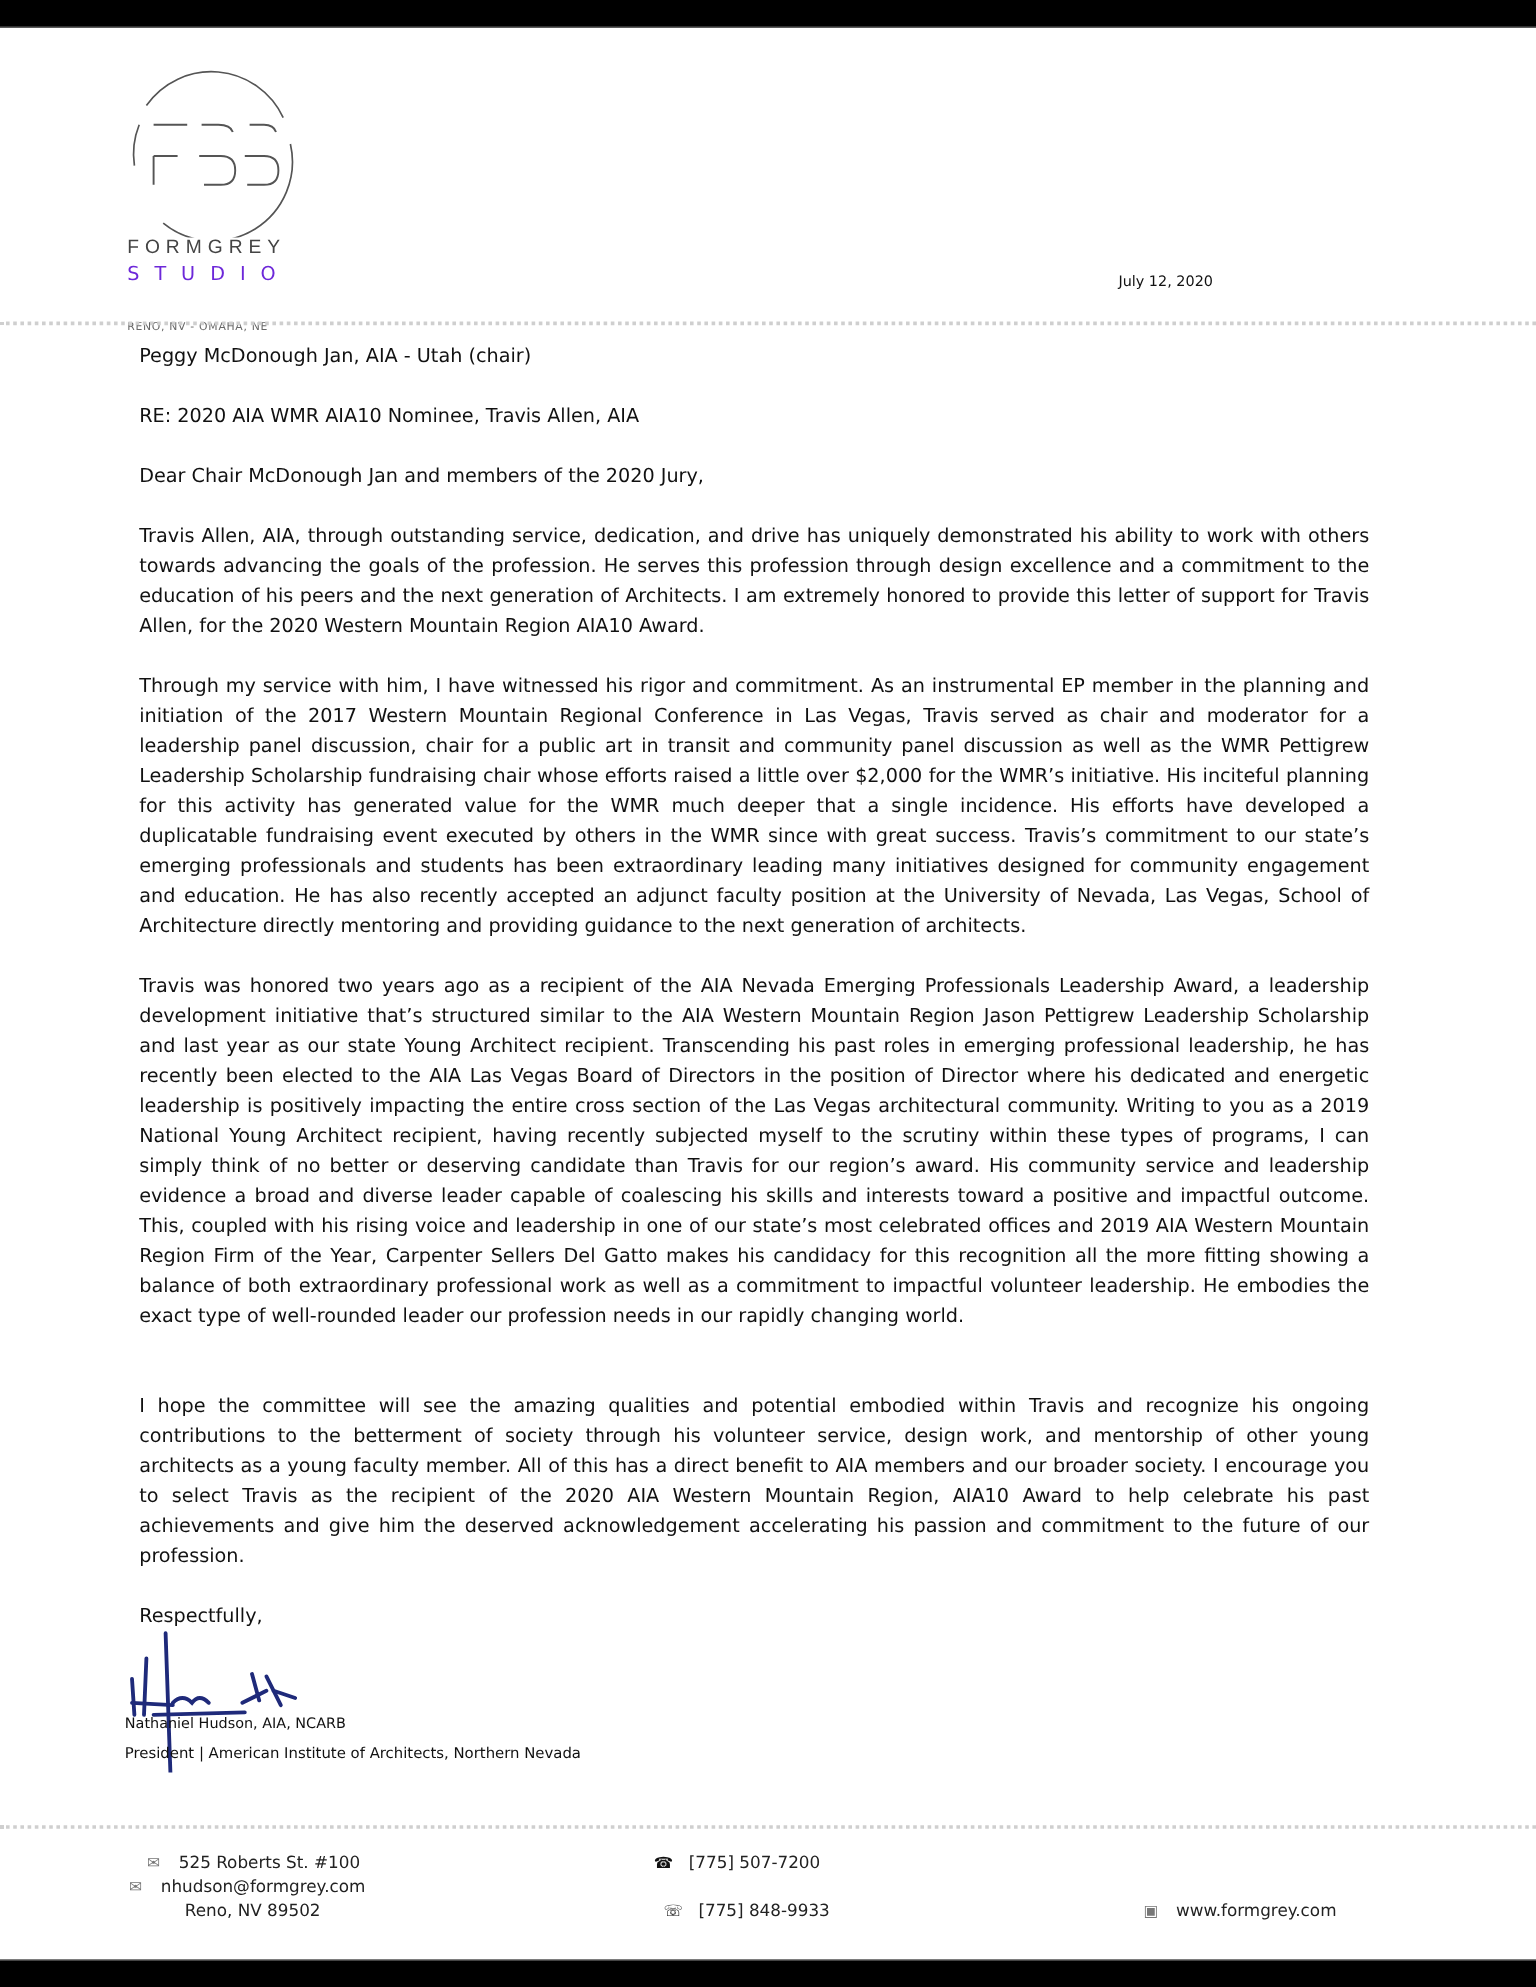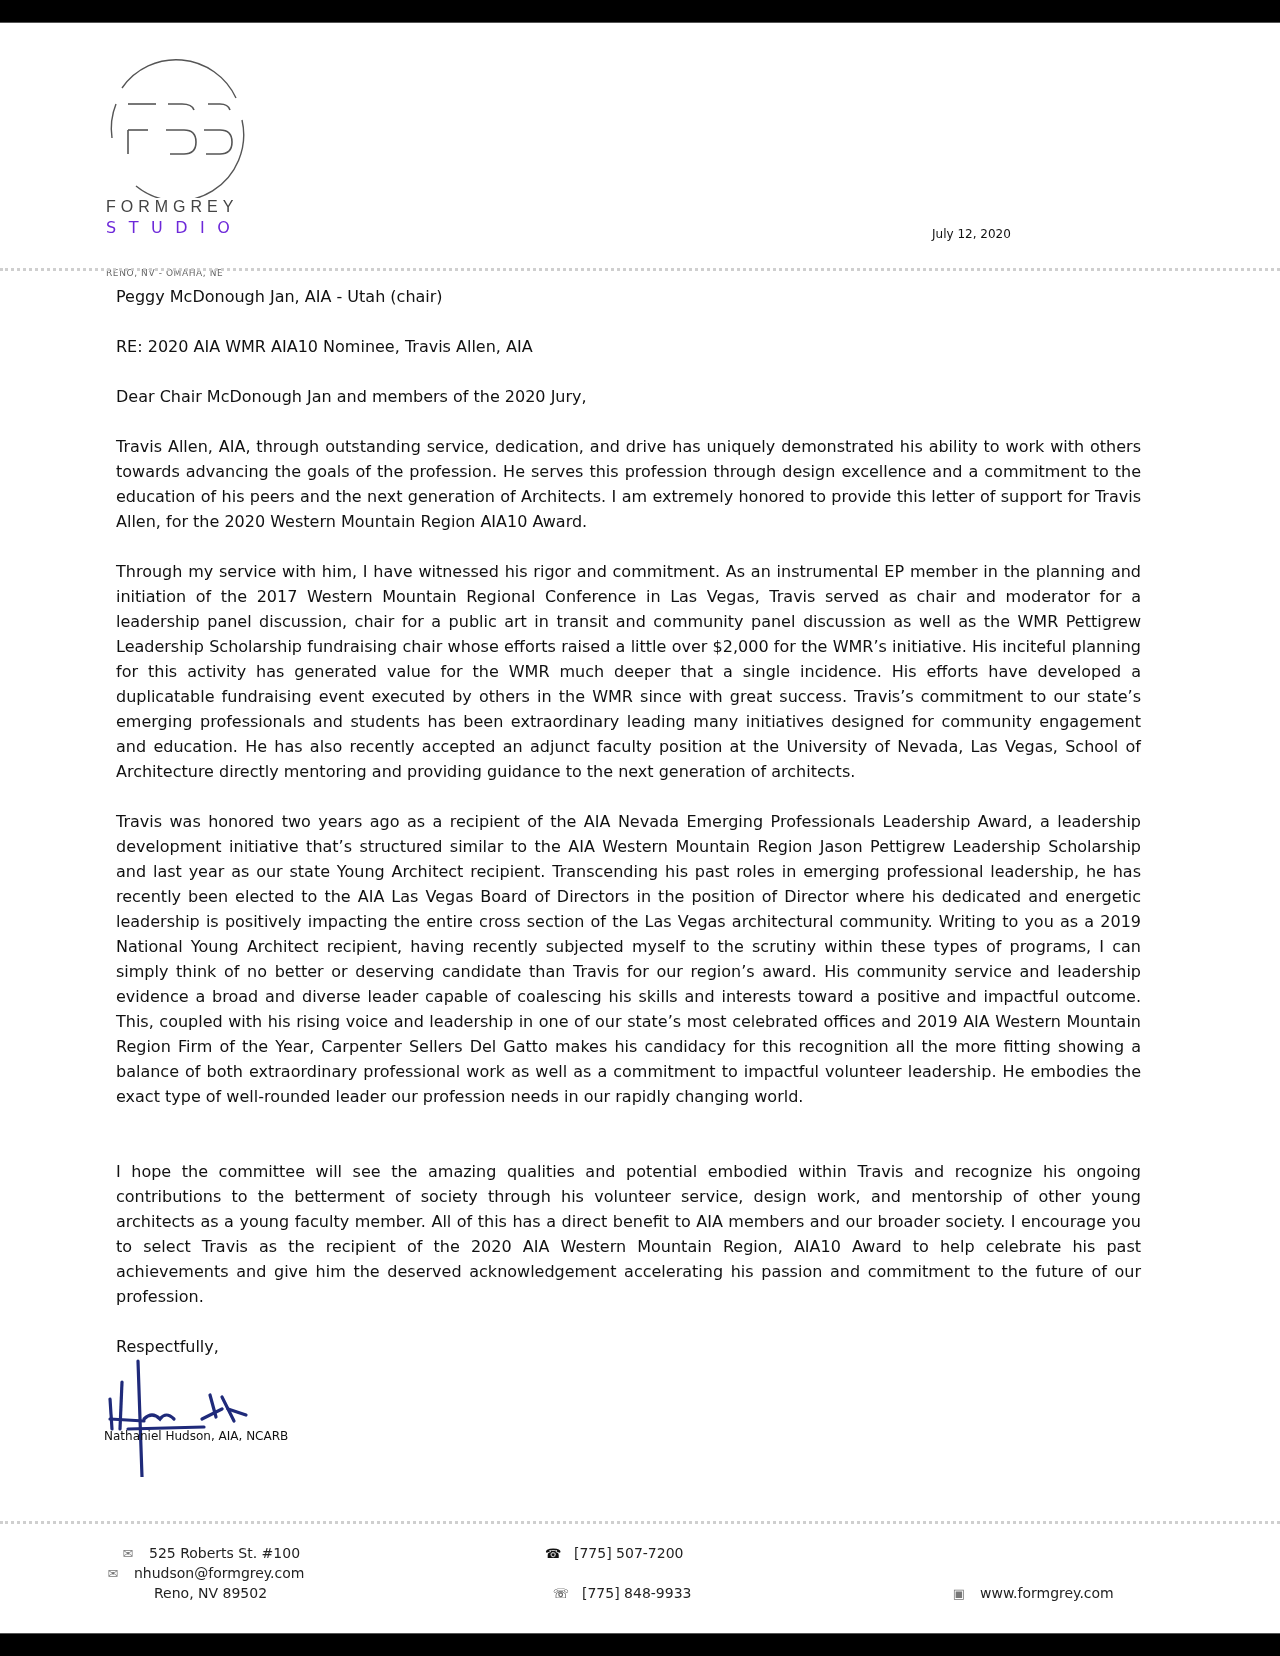--- a/index.html
+++ b/index.html
@@ -100,20 +100,21 @@
       <path d="M 106 38 L 112 60"></path>
       <path d="M 98 62 L 118 52"></path>
       <path d="M 118 40 L 130 64"></path>
       <path d="M 124 52 L 142 58"></path>
     </g>
   </svg>
 </div>
 
 <div class="sig-name">Nathaniel Hudson, AIA, NCARB</div>
 <div class="sig-lines">
+  <div>President | American Institute of Architects, Northern Nevada</div>
 </div>
 
 <div class="divider d2"></div>
 
 <div class="footer-item" style="left:119px; top:1545px;">
   <span class="ic">✉</span><span>525 Roberts St.  #100</span>
 </div>
 <div class="footer-item" style="left:104px; top:1565px;">
   <span class="ic">✉</span><span>nhudson@formgrey.com</span>
 </div>

